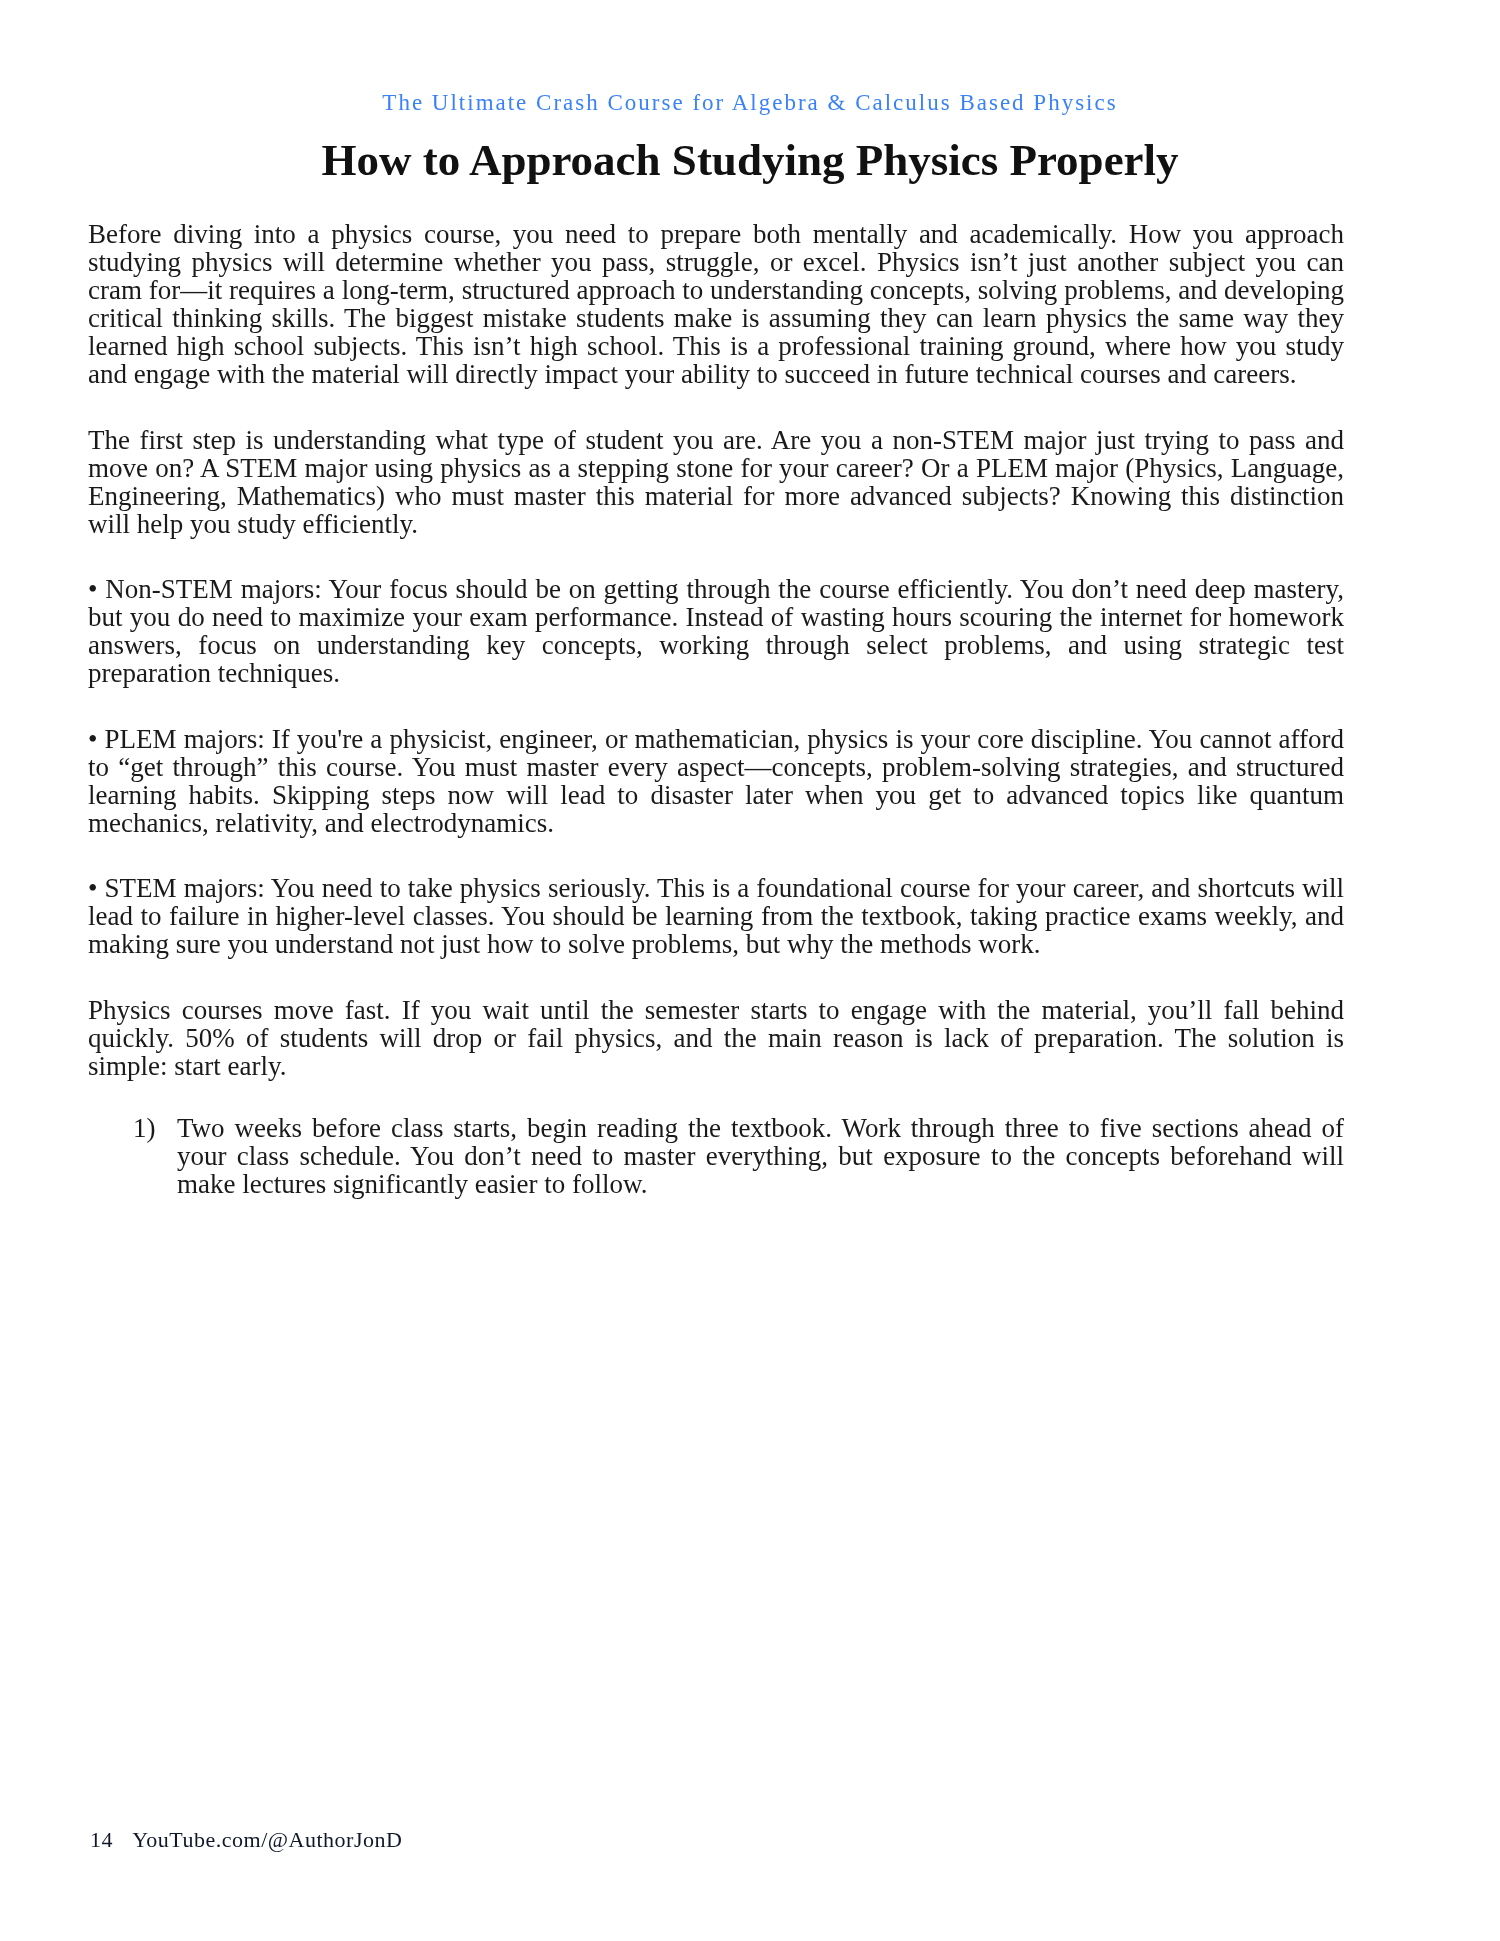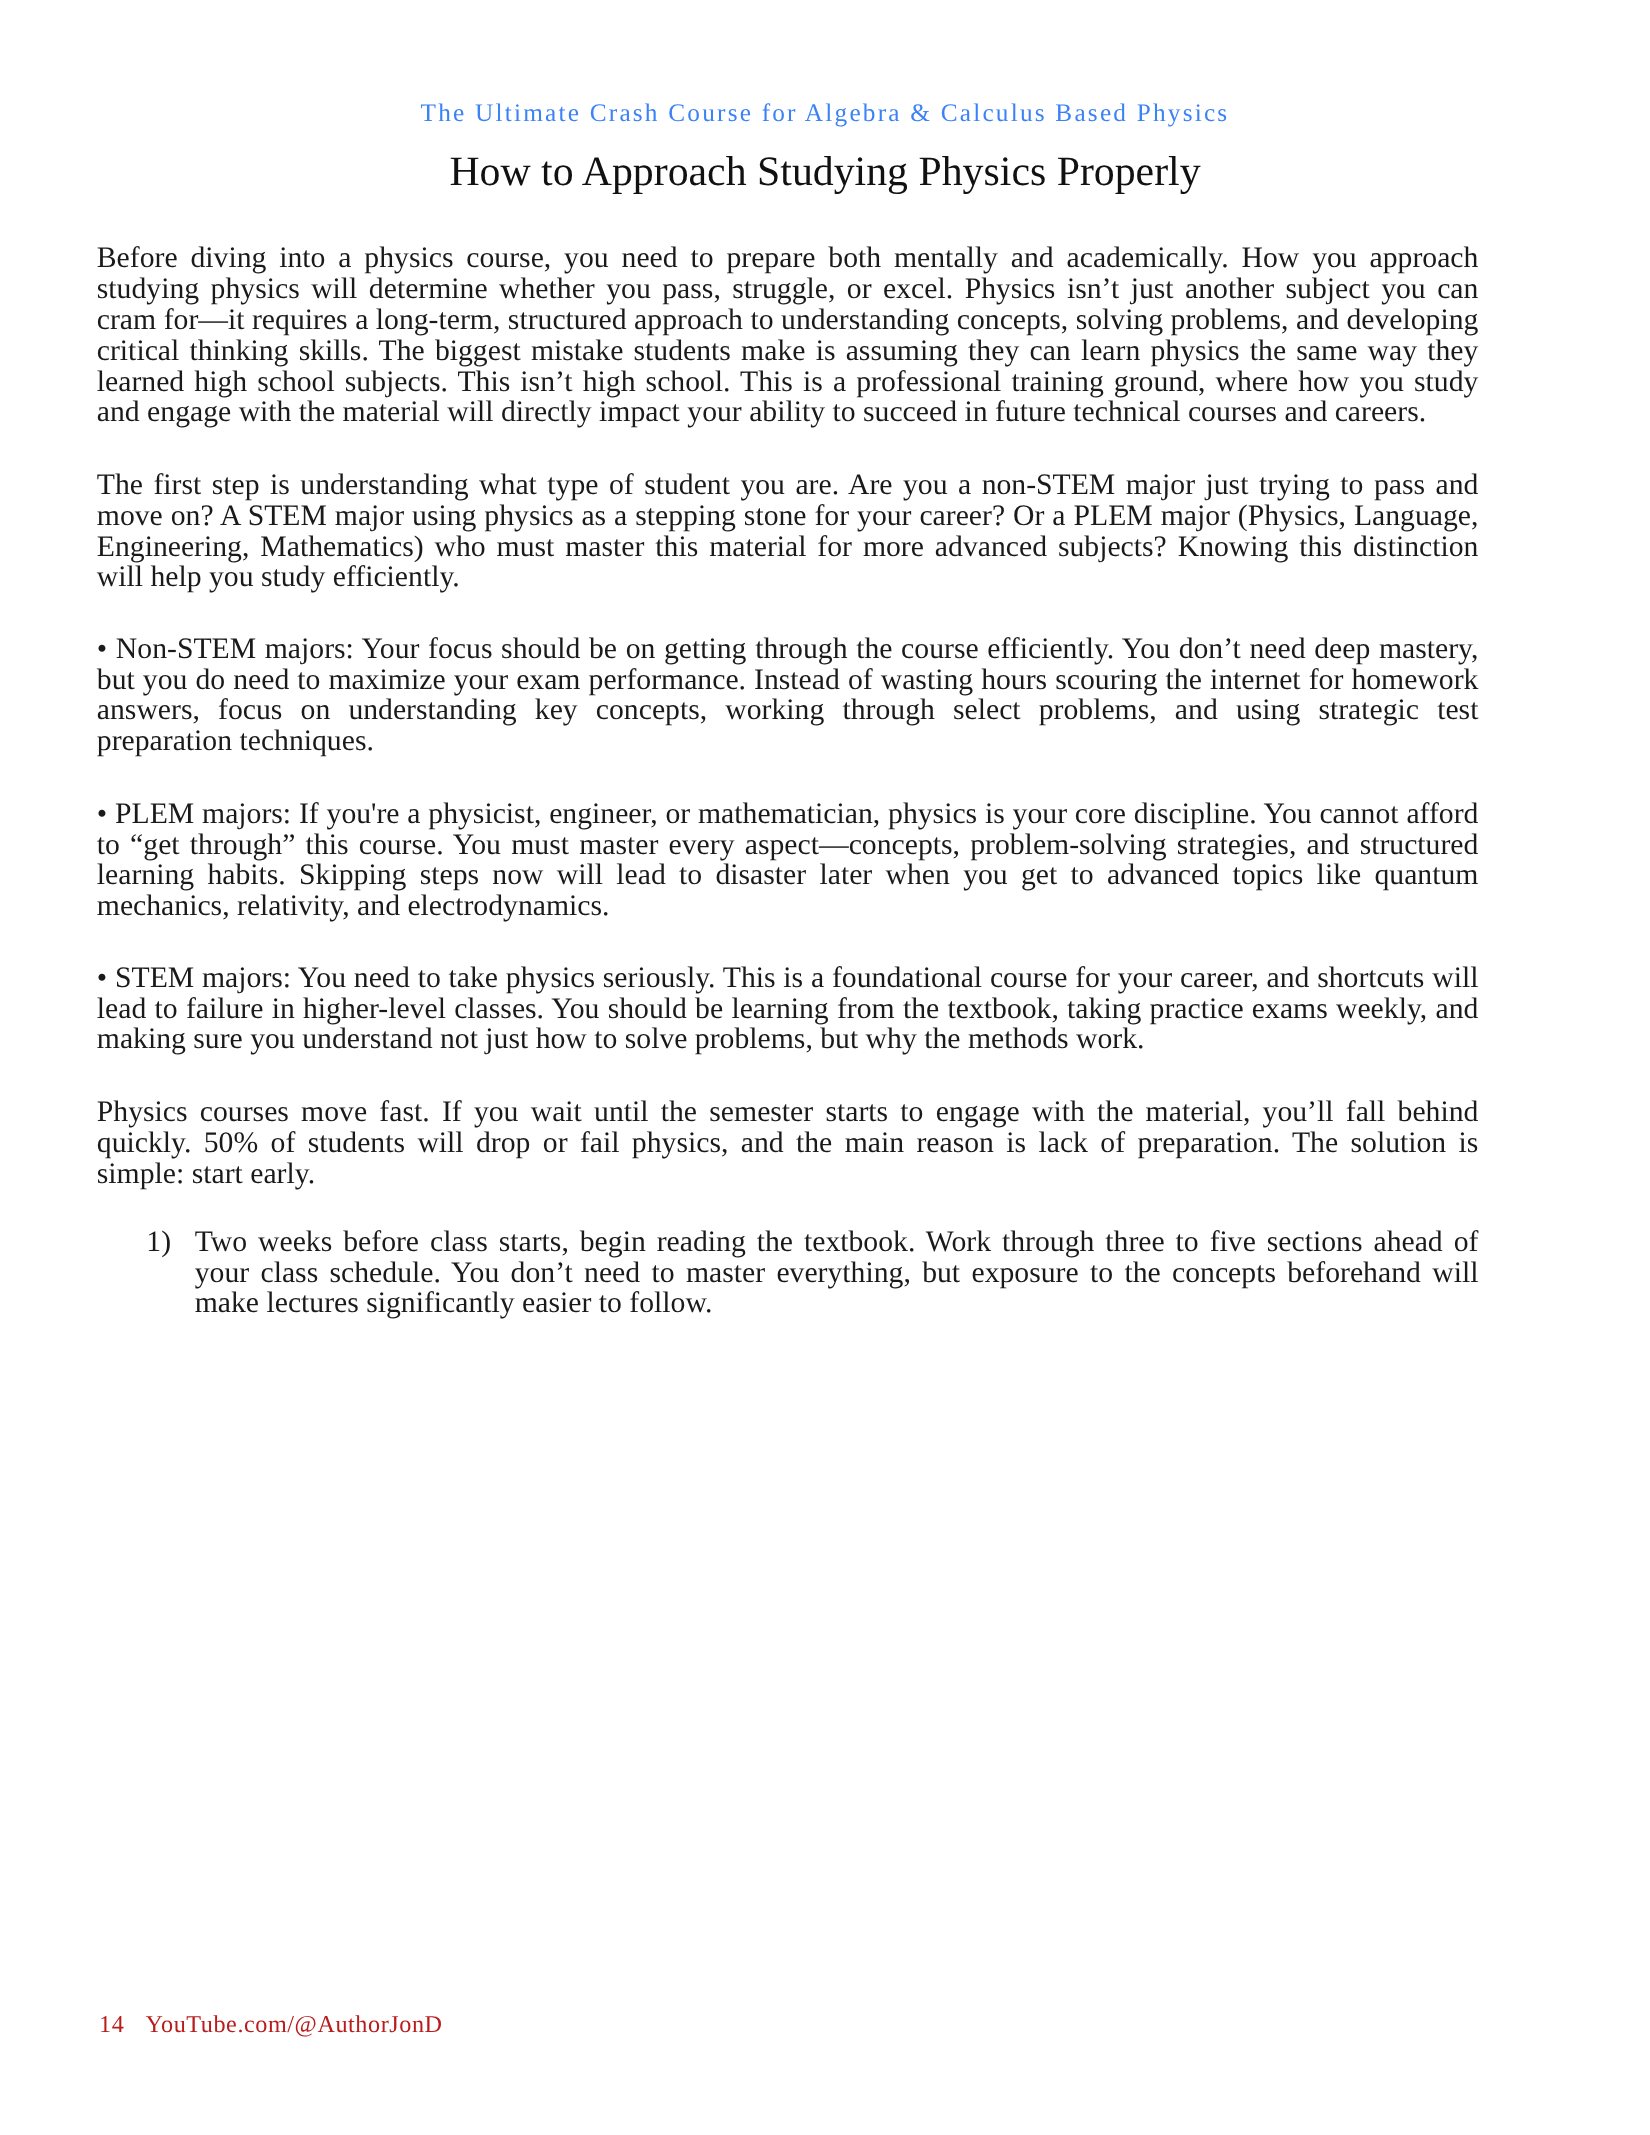--- a/index.html
+++ b/index.html
@@ -20,24 +20,24 @@
     font-size: 23px;
     letter-spacing: 2px;
     color: #3b82f6;
   }
   .page-title {
     position: absolute;
     top: 134px;
     left: 0;
     width: 1500px;
     text-align: center;
-    font-size: 38px;
+    font-size: 45px;
     color: #111;
     margin: 0;
-    font-weight: normal;
+    font-weight: bold;
   }
   .content {
     position: absolute;
     top: 220px;
     left: 88px;
     width: 1256px;
     font-size: 27px;
     line-height: 28px;
   }
   .content p {
@@ -61,21 +61,21 @@
   .numbered-item .text {
     flex: 1;
     text-align: justify;
     padding-right: 0;
   }
   .footer {
     position: absolute;
     top: 1827px;
     left: 90px;
     font-size: 22px;
-    color: #b91c1c;
+    color: #0f172a;
     letter-spacing: 0.5px;
   }
   .footer .page-num { margin-right: 14px; }
 </style>
 </head>
 <body>
 
 <div class="running-header">The Ultimate Crash Course for Algebra &amp; Calculus Based Physics</div>
 
 <h1 class="page-title">How to Approach Studying Physics Properly</h1>

